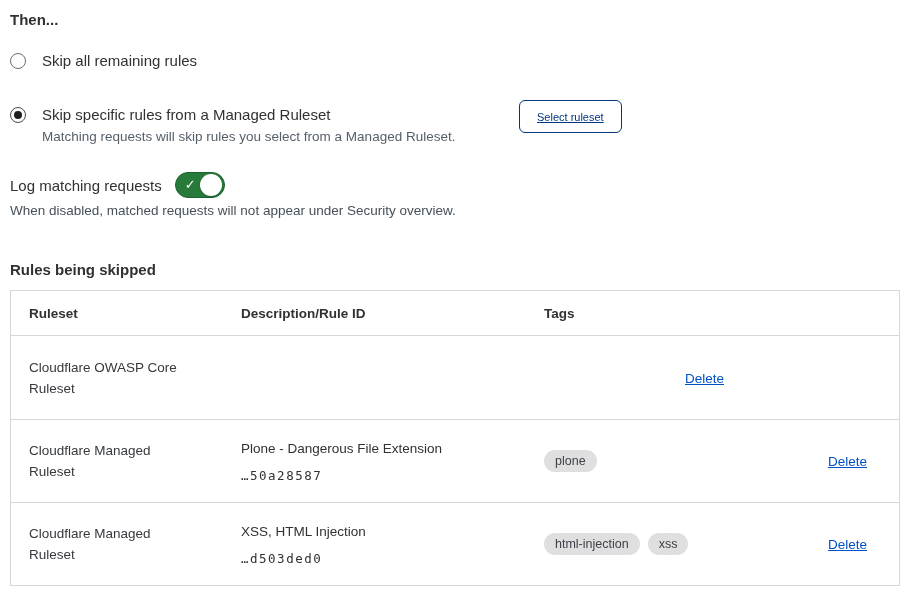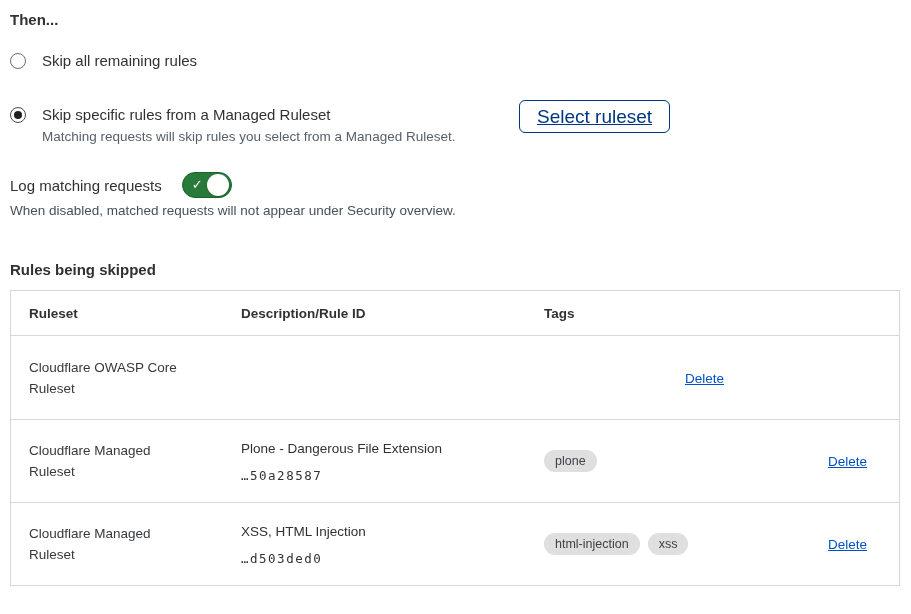--- a/index.html
+++ b/index.html
@@ -31,27 +31,27 @@
   .radio .dot { width:8px; height:8px; border-radius:50%; background:#1f1f1f; display:none; }
   .radio.selected { border-color:#4a4a4a; }
   .radio.selected .dot { display:block; }
   .opt-label { font-size:15px; color:#313131; line-height:19px; }
   .opt-desc { font-size:13.5px; color:#56606b; margin-top:5px; line-height:16px; }
 
   .select-btn {
     position:absolute; left:519px; top:100px;
     height:33px; padding:0 17px;
     background:#fff; border:1px solid #003681; border-radius:6px;
-    color:#003681; font-size:19px;
+    color:#003681; font-size:11px;
     font-family:"Liberation Sans", sans-serif;
     display:flex; align-items:center; cursor:pointer;
   }
   .select-btn span { text-decoration:underline; }
 
-  .log-row { position:absolute; left:10px; top:172px; display:flex; align-items:center; gap:20px; }
+  .log-row { position:absolute; left:10px; top:172px; display:flex; align-items:center; gap:13px; }
   .log-label { font-size:15px; color:#313131; }
   .toggle {
     position:relative; width:50px; height:26px; border-radius:13px;
     background:#287a3b; border:1px solid #1c6330; cursor:pointer;
   }
   .toggle .check {
     position:absolute; left:9px; top:50%; transform:translateY(-52%);
     color:#fff; font-size:13px; line-height:1;
   }
   .toggle .knob {

